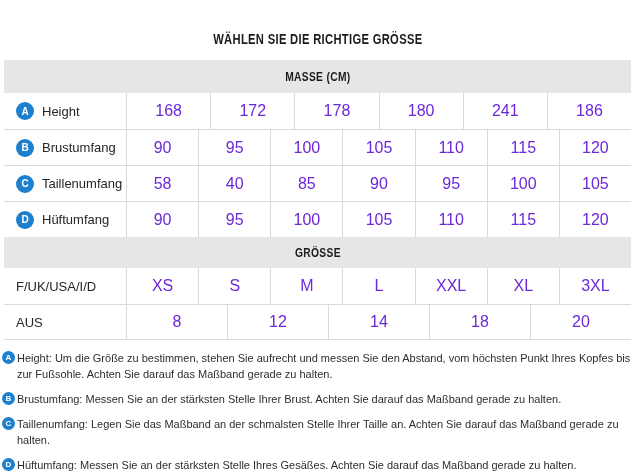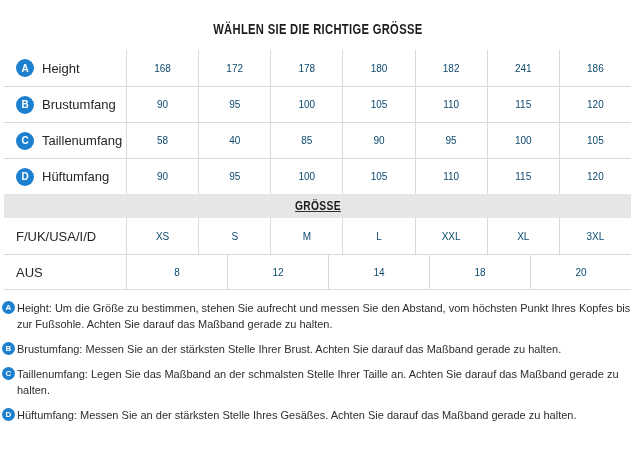--- a/index.html
+++ b/index.html
@@ -4,21 +4,21 @@
 <style>
   * { box-sizing: border-box; }
   html,body { margin:0; padding:0; }
   body {
     width:635px; height:476px;
     background:#ffffff;
     font-family:"Liberation Sans", sans-serif;
     color:#2d2d2d;
     overflow:hidden;
   }
-  .title-wrap { text-align:center; padding-top:20px; padding-bottom:12px; }
+  .title-wrap { text-align:center; padding-top:30px; padding-bottom:12px; }
   .page-title {
     display:inline-block;
     font-size:14px; font-weight:bold; color:#1b1b1b;
     transform:scaleX(0.8); transform-origin:center;
     white-space:nowrap; letter-spacing:0.4px;
   }
   .size-chart { margin:0 4px; border-bottom:1px solid #dcdcdc; }
   .band {
     height:33px; background:#e6e6e6;
     display:flex; align-items:center; justify-content:center;
@@ -31,21 +31,21 @@
   .grid-row { display:flex; height:36px; border-top:1px solid #d9d9d9; background:#fff; }
   .grid-row.first { border-top:none; }
   .label-cell {
     width:122px; padding-left:12px;
     display:flex; align-items:center; gap:8px;
     font-size:13px; color:#262626;
   }
   .val-cell {
     flex:1; border-left:1px solid #d9d9d9;
     display:flex; align-items:center; justify-content:center;
-    font-size:10px; color:#0c4a6e;
+    font-size:16px; color:#6d28d9;
   }
   .marker-badge {
     flex:none;
     width:18px; height:18px; border-radius:50%;
     background:#1d80cf; color:#ffffff;
     font-size:10px; font-weight:bold;
     display:inline-flex; align-items:center; justify-content:center;
   }
   .footnotes { margin:10px 4px 0 2px; }
   .footnote {
@@ -63,31 +63,33 @@
 </style>
 </head>
 <body>
 
 <div class="title-wrap">
   <span class="page-title">WÄHLEN SIE DIE RICHTIGE GRÖSSE</span>
 </div>
 
 <div class="size-chart">
 
+  <div class="band">
+    <span class="band-label">MASSE (CM)</span>
+  </div>
 
   <div class="grid-row first">
     <div class="label-cell">
       <span class="marker-badge">A</span>
       <span>Height</span>
     </div>
     <div class="val-cell">168</div>
     <div class="val-cell">172</div>
     <div class="val-cell">178</div>
     <div class="val-cell">180</div>
-    <div class="val-cell">182</div>
     <div class="val-cell">241</div>
     <div class="val-cell">186</div>
   </div>
 
   <div class="grid-row">
     <div class="label-cell">
       <span class="marker-badge">B</span>
       <span>Brustumfang</span>
     </div>
     <div class="val-cell">90</div>
@@ -120,21 +122,21 @@
     </div>
     <div class="val-cell">90</div>
     <div class="val-cell">95</div>
     <div class="val-cell">100</div>
     <div class="val-cell">105</div>
     <div class="val-cell">110</div>
     <div class="val-cell">115</div>
     <div class="val-cell">120</div>
   </div>
 
-  <div class="band" style="height:24px;text-decoration:underline;">
+  <div class="band" style="height:31px;">
     <span class="band-label">GRÖSSE</span>
   </div>
 
   <div class="grid-row first">
     <div class="label-cell">
       <span>F/UK/USA/I/D</span>
     </div>
     <div class="val-cell">XS</div>
     <div class="val-cell">S</div>
     <div class="val-cell">M</div>

